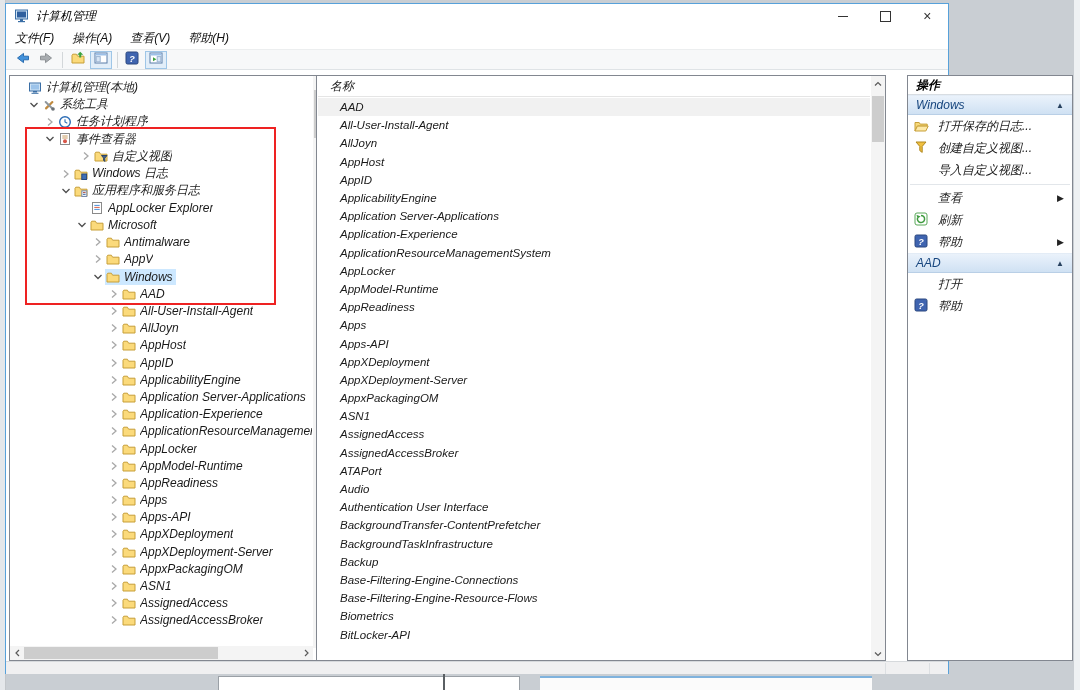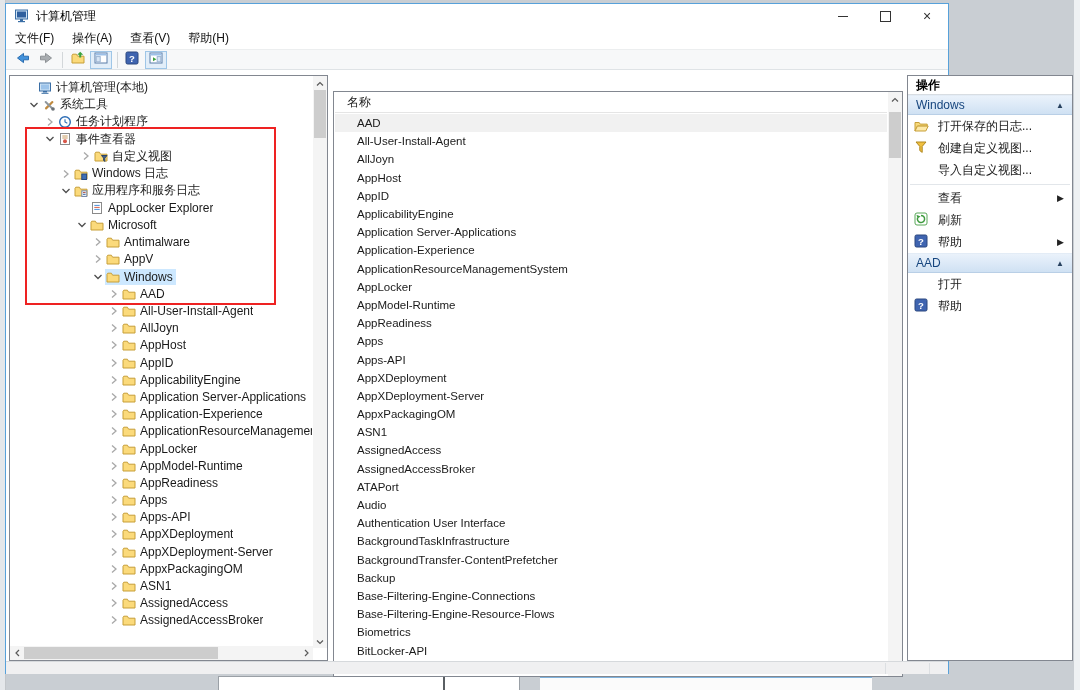--- a/index.html
+++ b/index.html
@@ -6,41 +6,41 @@
   body{font-family:"Liberation Sans","DejaVu Sans",sans-serif;background:#b7bcc2;}
   #screen{position:relative;width:1080px;height:690px;overflow:hidden;background:#c9ced3;}
   
   .sliver-left{position:absolute;left:0;top:0;width:5px;height:690px;background:#e4e7ea;border-right:1px solid #c2c6ca;}
   .sliver-right{position:absolute;left:1074px;top:0;width:6px;height:690px;background:#eef1f3;}
   .desk-frag-a{position:absolute;left:218px;top:676px;width:300px;height:14px;background:#ffffff;border:1px solid #9aa0a6;border-bottom:none;}
   .desk-frag-b{position:absolute;left:540px;top:676px;width:332px;height:14px;background:#fbfbfb;border-top:2px solid #7fb2dd;}
   .desk-line{position:absolute;left:443px;top:674px;width:2px;height:16px;background:#5a5f63;}
 
   
-  .window{position:absolute;left:5px;top:3px;width:944px;height:671px;background:#ffffff;border:1px solid #57a1da;box-sizing:border-box;}
+  .window{position:absolute;left:5px;top:3px;width:944px;height:671px;background:#ffffff;border:1px solid #57a1da;box-sizing:border-box;font-style:italic;}
   .titlebar{position:absolute;left:0;top:0;right:0;height:24px;background:#ffffff;display:flex;align-items:center;}
   .title-icon{margin-left:8px;width:16px;height:16px;flex:0 0 16px;}
   .title-text{margin-left:6px;font-size:12px;color:#000;}
   .win-controls{position:absolute;right:0;top:0;height:24px;display:flex;}
   .win-btn{width:42px;height:24px;display:flex;align-items:center;justify-content:center;color:#333;}
   .glyph-min{width:10px;height:0;border-top:1px solid #333;}
   .glyph-max{width:9px;height:9px;border:1px solid #333;}
   .glyph-close{font-size:14px;line-height:14px;color:#333;}
 
   .menubar{position:absolute;left:0;top:24px;right:0;height:21px;background:#ffffff;display:flex;align-items:center;font-size:12px;color:#111;}
   .menu-item{padding:2px 9px;}
   .toolbar{position:absolute;left:0;top:45px;right:0;height:21px;background:#f7f8f9;border-top:1px solid #eceeef;border-bottom:1px solid #dfe3e6;display:flex;align-items:center;padding-left:6px;box-sizing:border-box;}
   .tb-btn{width:22px;height:18px;display:flex;align-items:center;justify-content:center;margin-right:1px;border:1px solid transparent;box-sizing:border-box;}
   .tb-btn.sel{background:#e2eef9;border:1px solid #9fc6e7;}
   .tb-sep{width:1px;height:16px;background:#d3d7da;margin:0 4px;}
 
   
   .pane{position:absolute;top:71px;height:586px;background:#fff;border:1px solid #828790;box-sizing:border-box;}
   #tree-pane{left:3px;width:319px;}
-  #list-pane{left:327px;width:570px;margin-top:16px;}
+  #list-pane{left:310px;width:570px;}
   #actions-pane{left:901px;width:166px;}
 
   
   .tree-rows{position:absolute;left:1px;top:1px;right:15px;bottom:15px;overflow:hidden;padding-top:2px;}
   .tree-row{height:17.2px;display:flex;align-items:center;white-space:nowrap;font-size:12px;color:#1a1a1a;}
   .chev{flex:0 0 14px;height:14px;display:flex;align-items:center;justify-content:center;}
   .node-inner{display:flex;align-items:center;height:16px;padding-right:3px;}
   .node-inner.sel{background:#cde8ff;}
   .node-icon{flex:0 0 15px;height:14px;margin:0 3px 0 1px;}
   .node-label{overflow:hidden;}
@@ -154,21 +154,21 @@
               <rect x="1" y="2" width="12" height="10" fill="#fff" stroke="#5a7ca8"></rect>
               <rect x="1.5" y="2.5" width="11" height="2" fill="#9cc0e8"></rect>
               <path d="M4 6.2 l3.4 2 L4 10.2 Z" fill="#3da23d"></path>
               <rect x="8.2" y="5.6" width="3.6" height="5.2" fill="#d8e6f5" stroke="#9ab4d2"></rect>
             </svg></span>
         </div>
       </div>
 
     <div class="pane" id="tree-pane">
       <div class="tree-rows" id="tree-rows">
-          <div class="tree-row" style="padding-left: 12px;">
+          <div class="tree-row" style="padding-left: 2px;">
             <span class="chev"></span>
             <span class="node-inner">
               <span class="node-icon"><svg width="14" height="14" viewBox="0 0 14 14">
                   <rect x="1.5" y="2" width="11" height="8" fill="#cfe3f5" stroke="#3a6ea5"></rect>
                   <rect x="3" y="3.5" width="8" height="5" fill="#9cc3ea"></rect>
                   <rect x="5" y="10" width="4" height="1.5" fill="#3a6ea5"></rect>
                   <rect x="3.5" y="11.8" width="7" height="1" fill="#3a6ea5"></rect>
                 </svg></span>
               <span class="node-label">计算机管理(本地)</span>
             </span>
@@ -634,22 +634,22 @@
           <div class="list-row">Apps-API</div>
           <div class="list-row">AppXDeployment</div>
           <div class="list-row">AppXDeployment-Server</div>
           <div class="list-row">AppxPackagingOM</div>
           <div class="list-row">ASN1</div>
           <div class="list-row">AssignedAccess</div>
           <div class="list-row">AssignedAccessBroker</div>
           <div class="list-row">ATAPort</div>
           <div class="list-row">Audio</div>
           <div class="list-row">Authentication User Interface</div>
+          <div class="list-row">BackgroundTransfer-ContentPrefetcher</div>
           <div class="list-row">BackgroundTaskInfrastructure</div>
-          <div class="list-row">BackgroundTransfer-ContentPrefetcher</div>
           <div class="list-row">Backup</div>
           <div class="list-row">Base-Filtering-Engine-Connections</div>
           <div class="list-row">Base-Filtering-Engine-Resource-Flows</div>
           <div class="list-row">Biometrics</div>
           <div class="list-row">BitLocker-API</div>
         </div>
       <div class="vsb" id="list-vsb" style="height:584px;">
           <div class="sb-arrow" style="top: 0px;">
             <svg width="12" height="13" viewBox="0 0 12 13">
               <path d="M3 8.5 L6 5.5 L9 8.5" fill="none" stroke="#5a5a5a" stroke-width="1.2"></path>

